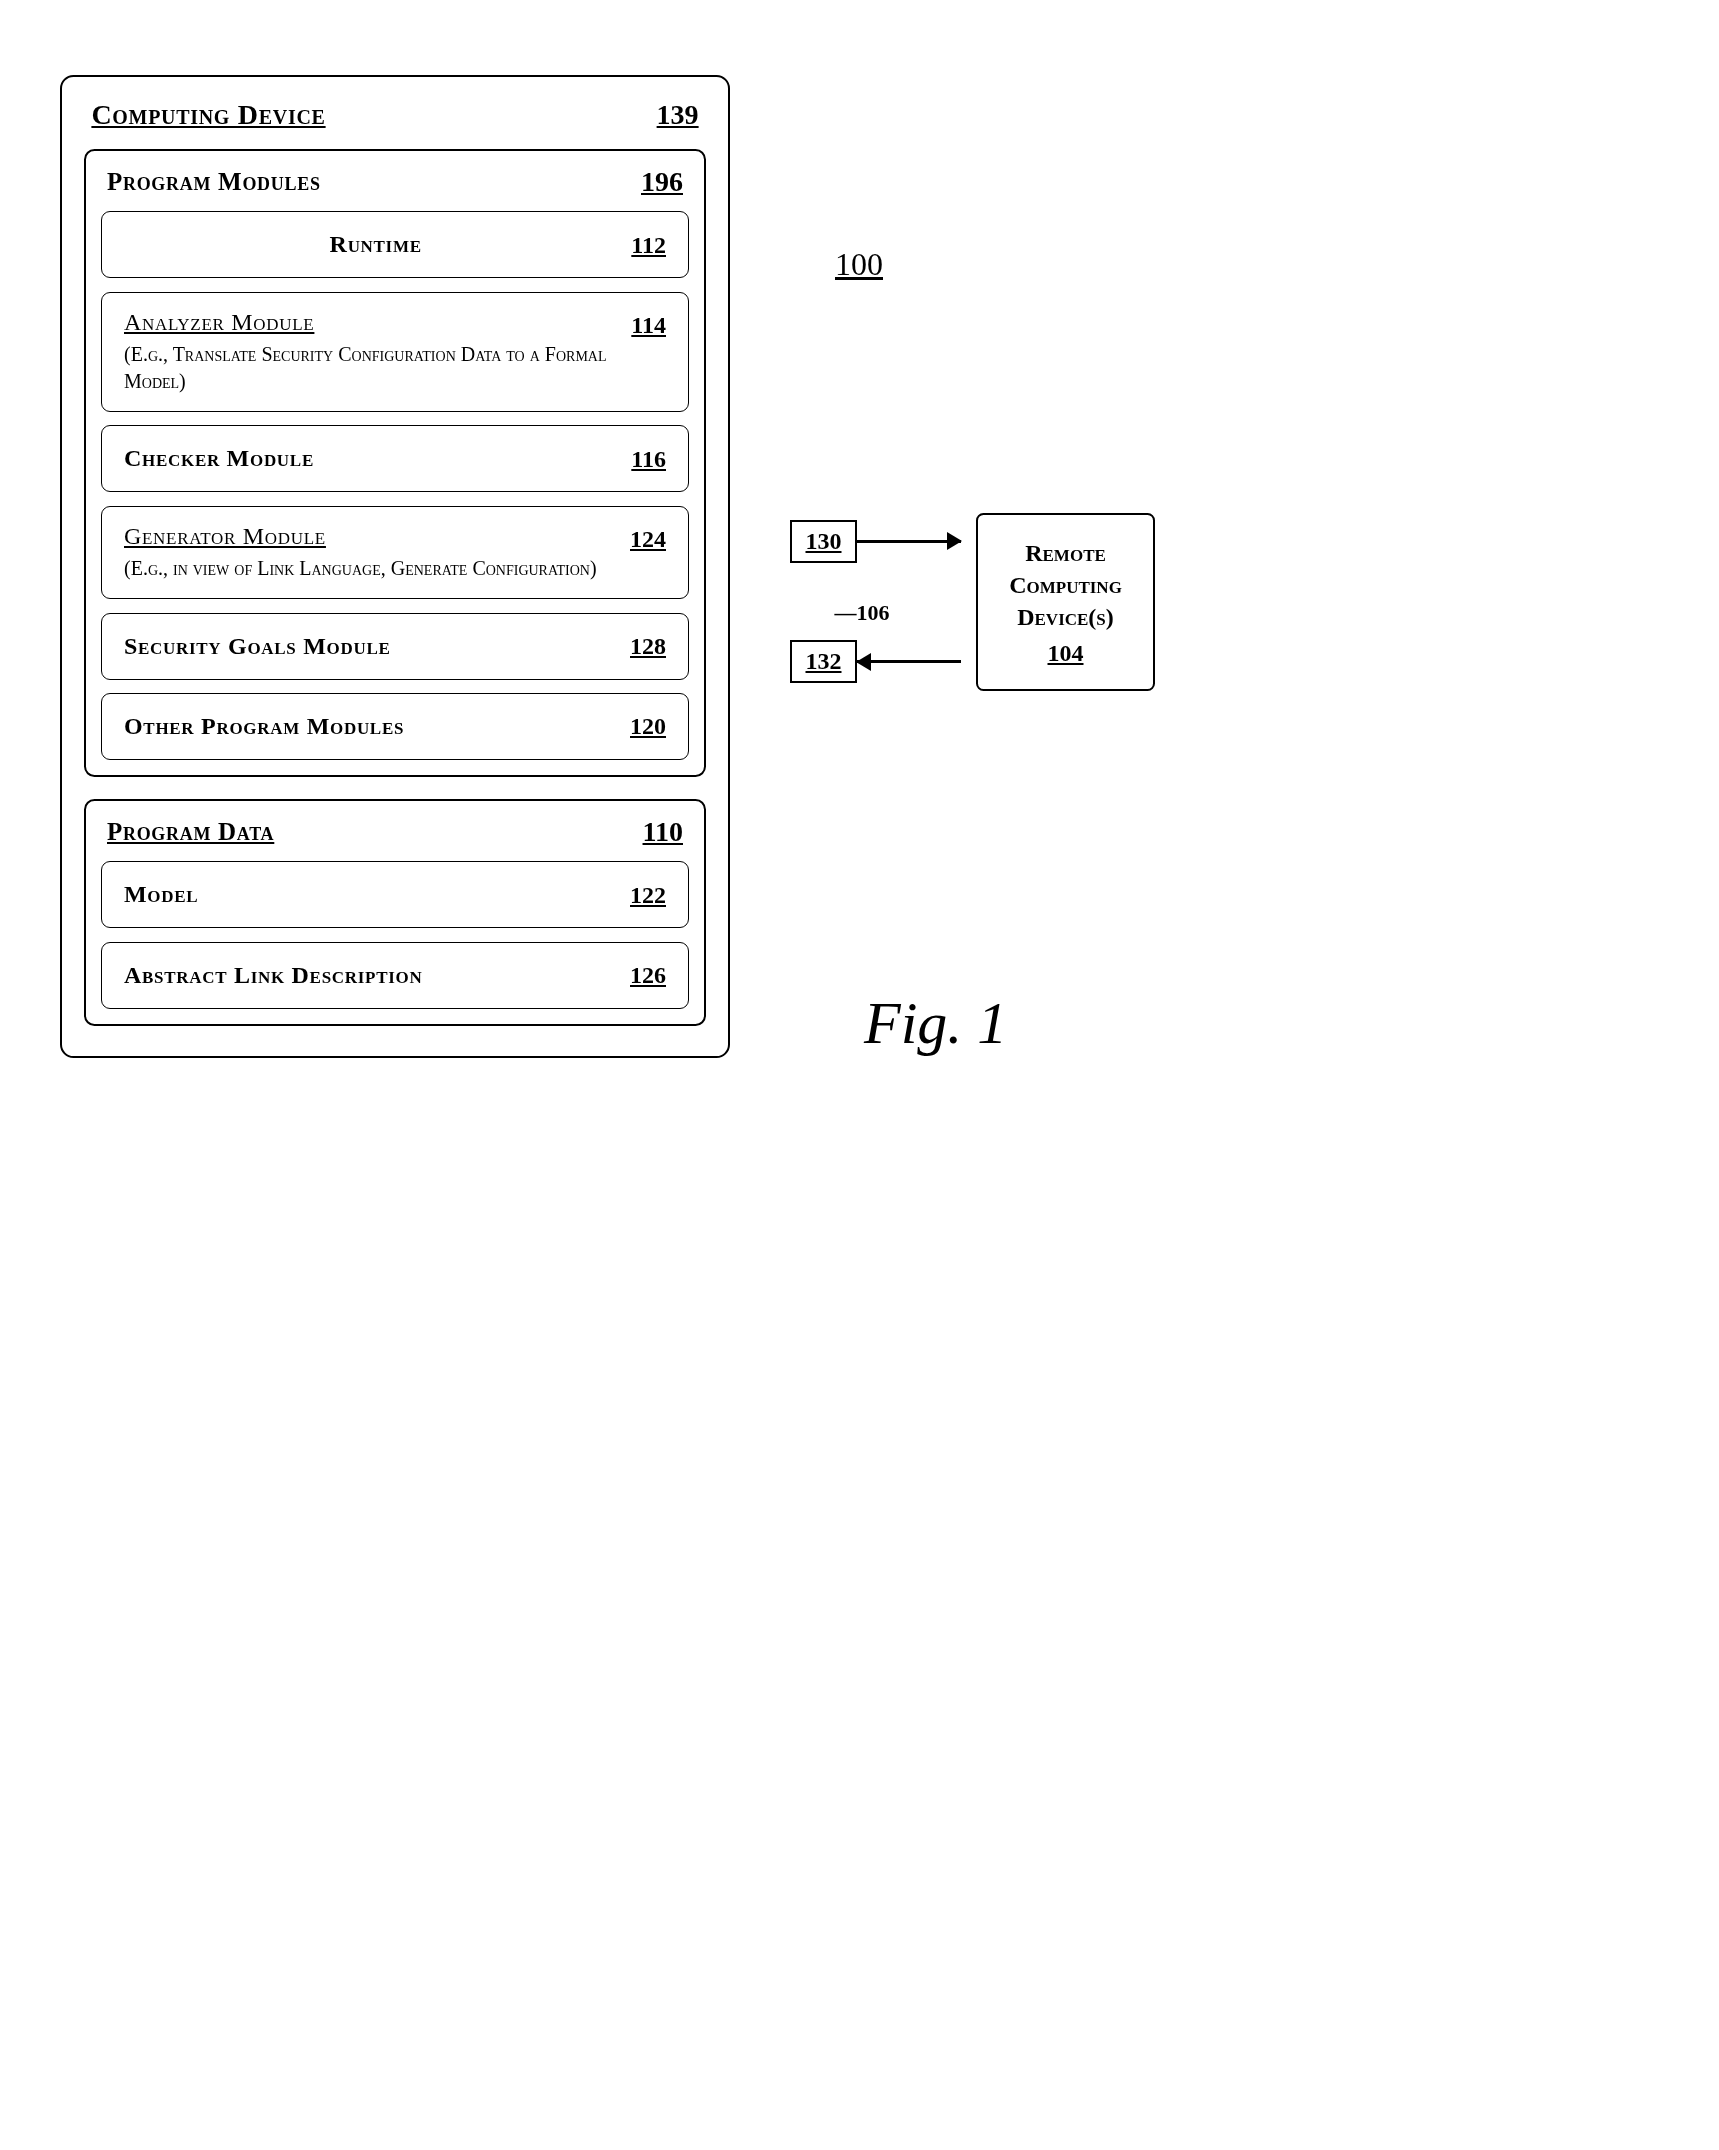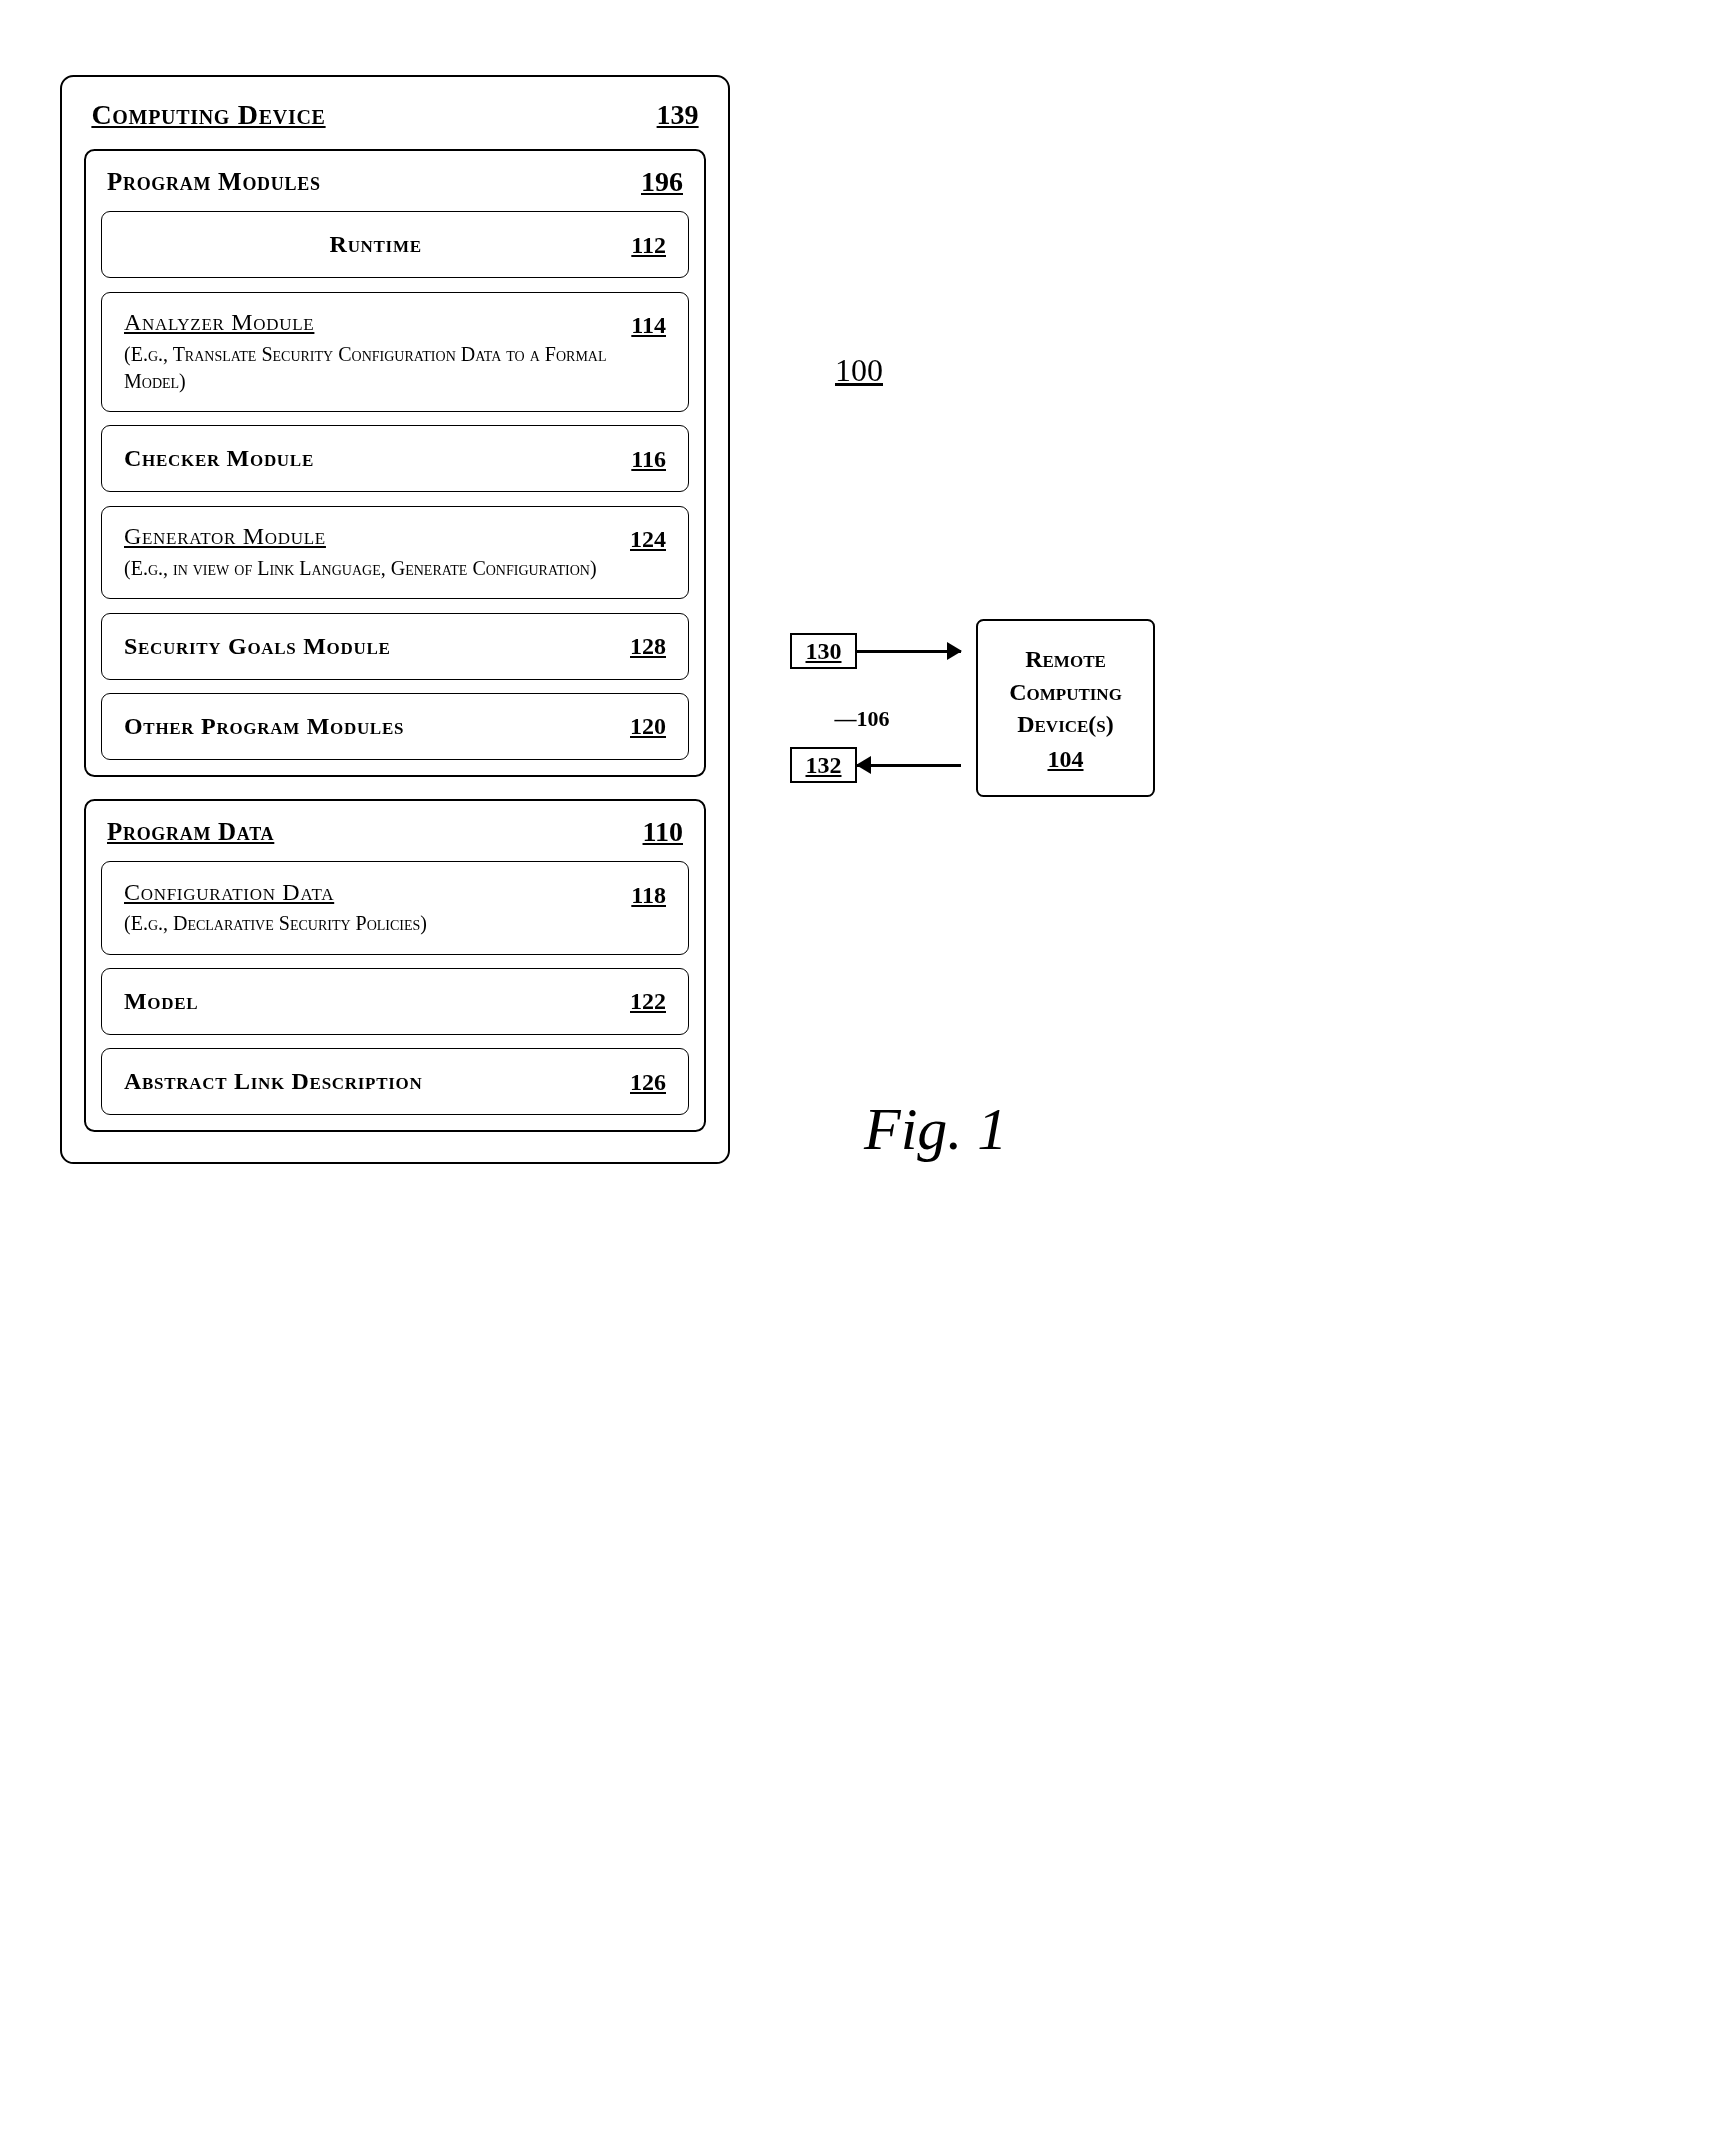--- a/index.html
+++ b/index.html
@@ -153,21 +153,21 @@
       font-weight: normal;
       text-decoration: underline;
       position: absolute;
       top: 16px;
       left: 45px;
     }
 
     .small-box {
       border: 2.2px solid #000;
       width: 67px;
-      height: 36px;
+      height: 43px;
       background: #fff;
       display: flex;
       align-items: center;
       justify-content: center;
       font-size: 24px;
       font-weight: bold;
       text-decoration: underline;
       flex-shrink: 0;
     }
 
@@ -260,27 +260,20 @@
       </div>
 
     </div>
 
     <div class="program-data-outer">
       <div class="section-header">
         <span class="section-title" style="text-decoration:underline;">Program Data</span>
         <span class="ref-num">110</span>
       </div>
 
-      <div class="module-box">
-        <div class="module-content">
-          <div class="module-title">Configuration Data</div>
-          <div class="module-subtitle">(E.g., Declarative Security Policies)</div>
-        </div>
-        <span class="module-ref">118</span>
-      </div>
 
       <div class="module-box">
         <div class="module-content">
           <span class="module-title-plain">Model</span>
         </div>
         <span class="module-ref">122</span>
       </div>
 
       <div class="module-box">
         <div class="module-content">

